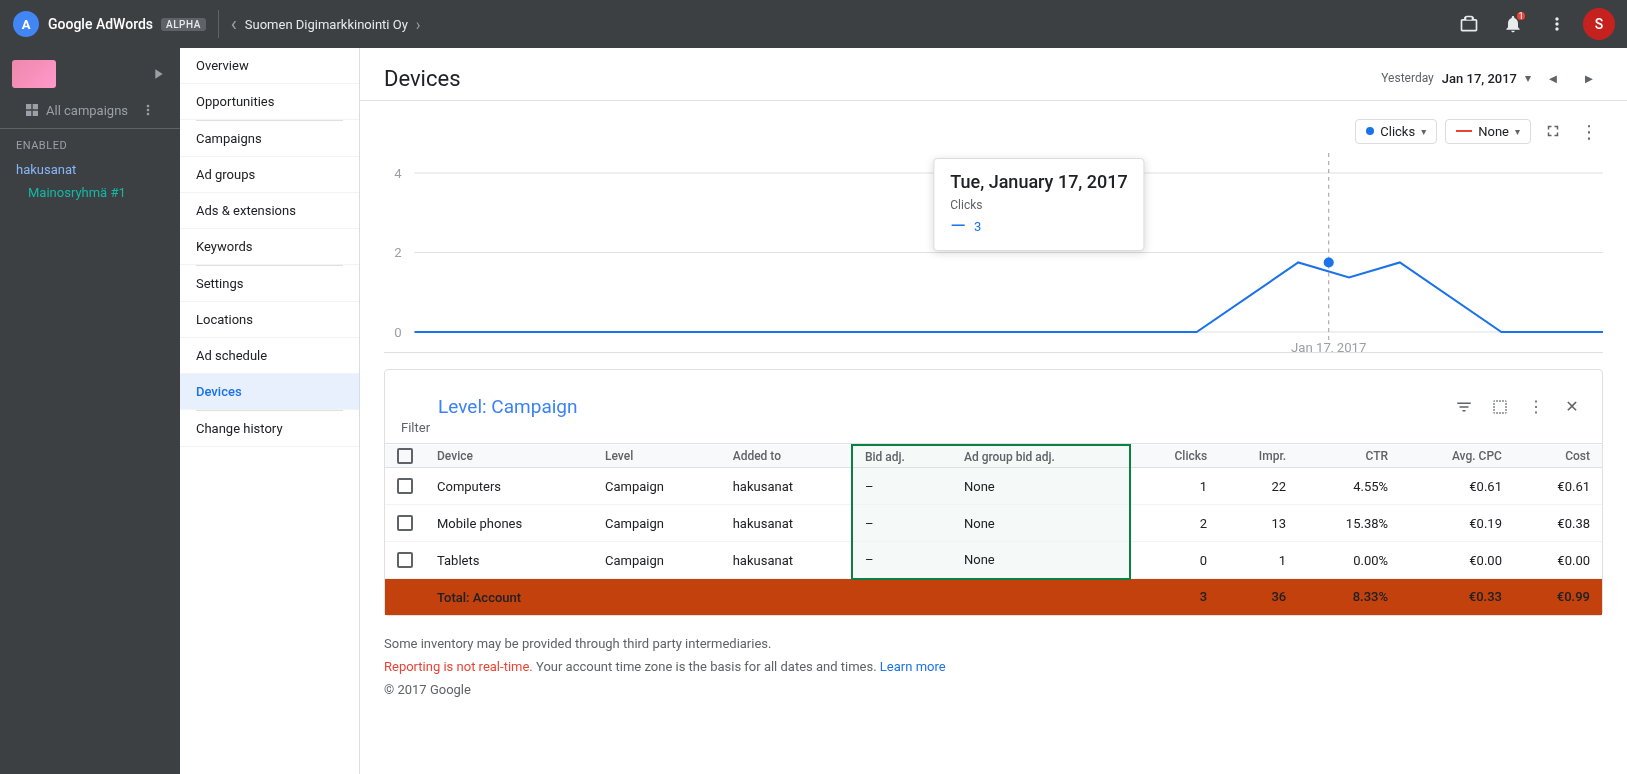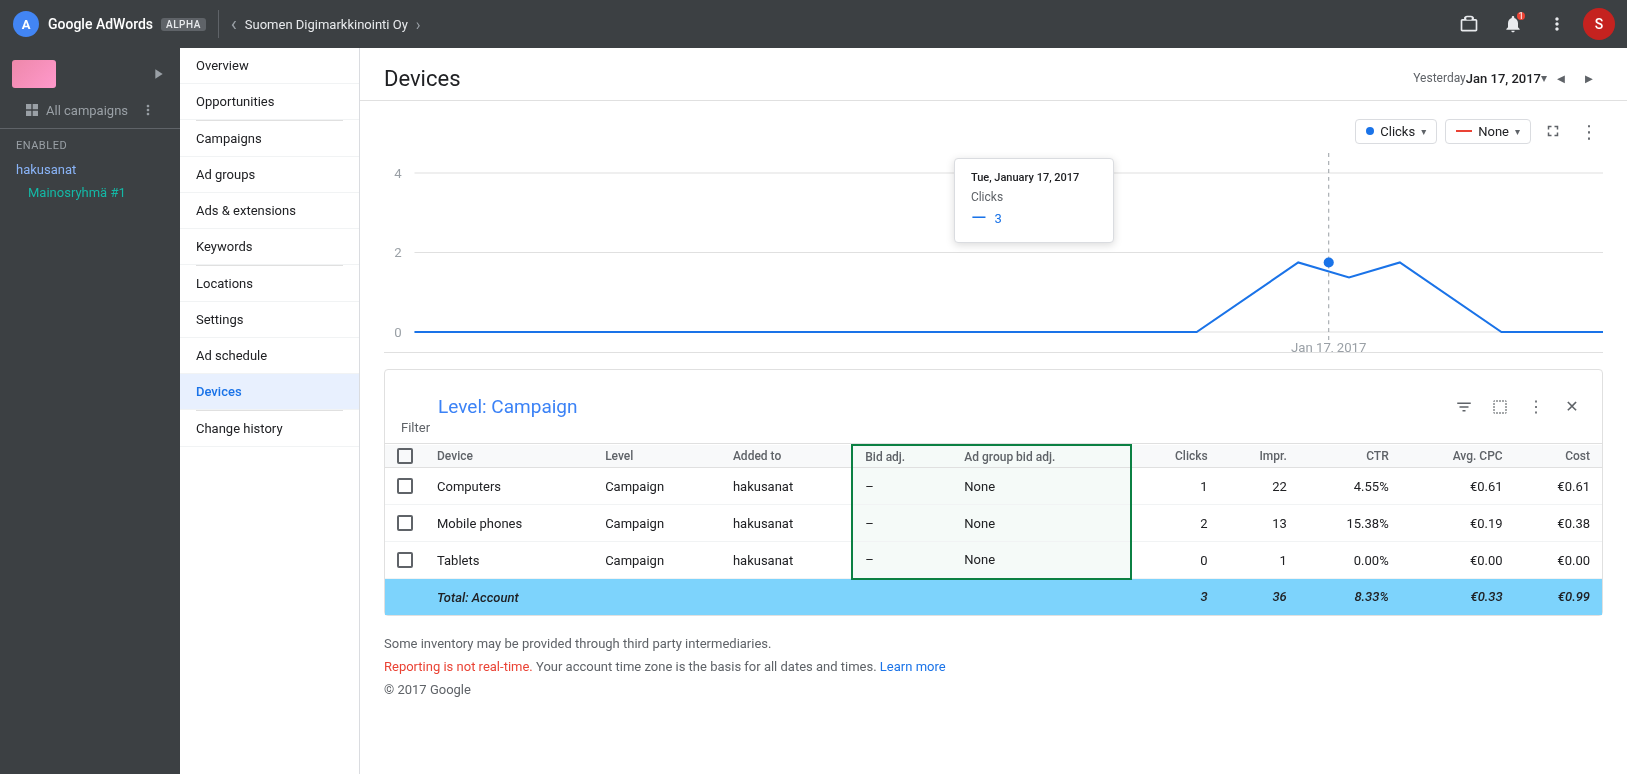--- a/index.html
+++ b/index.html
@@ -167,20 +167,21 @@
       border-bottom: 1px solid #e0e0e0;
     }
     .page-title {
       font-size: 22px;
       font-weight: 400;
       color: #202124;
     }
     .date-range-selector {
       display: flex;
       align-items: center;
+      gap: 8px;
       color: #202124;
       font-size: 13px;
     }
     .date-label { color: #5f6368; font-size: 12px; }
     .date-value { color: #202124; font-size: 13px; font-weight: 500; }
     .date-nav-btn {
       width: 28px;
       height: 28px;
       border-radius: 50%;
       display: flex;
@@ -264,21 +265,21 @@
       background: #fff;
       border: 1px solid #dadce0;
       border-radius: 4px;
       box-shadow: 0 2px 8px rgba(0,0,0,0.15);
       padding: 12px 16px;
       min-width: 160px;
       z-index: 10;
     }
     .tooltip-date {
       color: #202124;
-      font-size: 11px;
+      font-size: 18px;
       font-weight: 500;
       margin-bottom: 6px;
     }
     .tooltip-metric {
       color: #5f6368;
       font-size: 12px;
       margin-bottom: 2px;
     }
     .tooltip-value {
       display: flex;
@@ -355,22 +356,21 @@
     .data-table td {
       padding: 10px 12px;
       color: #202124;
       font-size: 13px;
       border-bottom: 1px solid #f1f3f4;
     }
     .data-table td.right { text-align: right; }
     .data-table tr:last-child td { border-bottom: none; }
     .data-table .total-row td {
       font-weight: 500;
-      background: #7dd3fc;
-      font-style: italic;
+      background: #c2410c;
     }
     .checkbox-cell { width: 32px; }
     .checkbox {
       width: 16px;
       height: 16px;
       border: 2px solid #5f6368;
       border-radius: 2px;
       cursor: pointer;
     }
     .link-cell { color: #1a73e8; cursor: pointer; }
@@ -463,22 +463,22 @@
 
   <div class="nav-section">
     <div class="nav-item">Overview</div>
     <div class="nav-item">Opportunities</div>
     <div style="height:1px;background:#e0e0e0;margin:0 16px;"></div>
     <div class="nav-item">Campaigns</div>
     <div class="nav-item">Ad groups</div>
     <div class="nav-item">Ads &amp; extensions</div>
     <div class="nav-item">Keywords</div>
     <div style="height:1px;background:#e0e0e0;margin:0 16px;"></div>
+    <div class="nav-item">Settings</div>
     <div class="nav-item">Locations</div>
-    <div class="nav-item">Settings</div>
     <div class="nav-item">Ad schedule</div>
     <div class="nav-item active">Devices</div>
     <div style="height:1px;background:#e0e0e0;margin:0 16px;"></div>
     <div class="nav-item">Change history</div>
   </div>
 
   <div class="content-area">
 
     <div class="page-header">
       <h1 class="page-title">Devices</h1>

